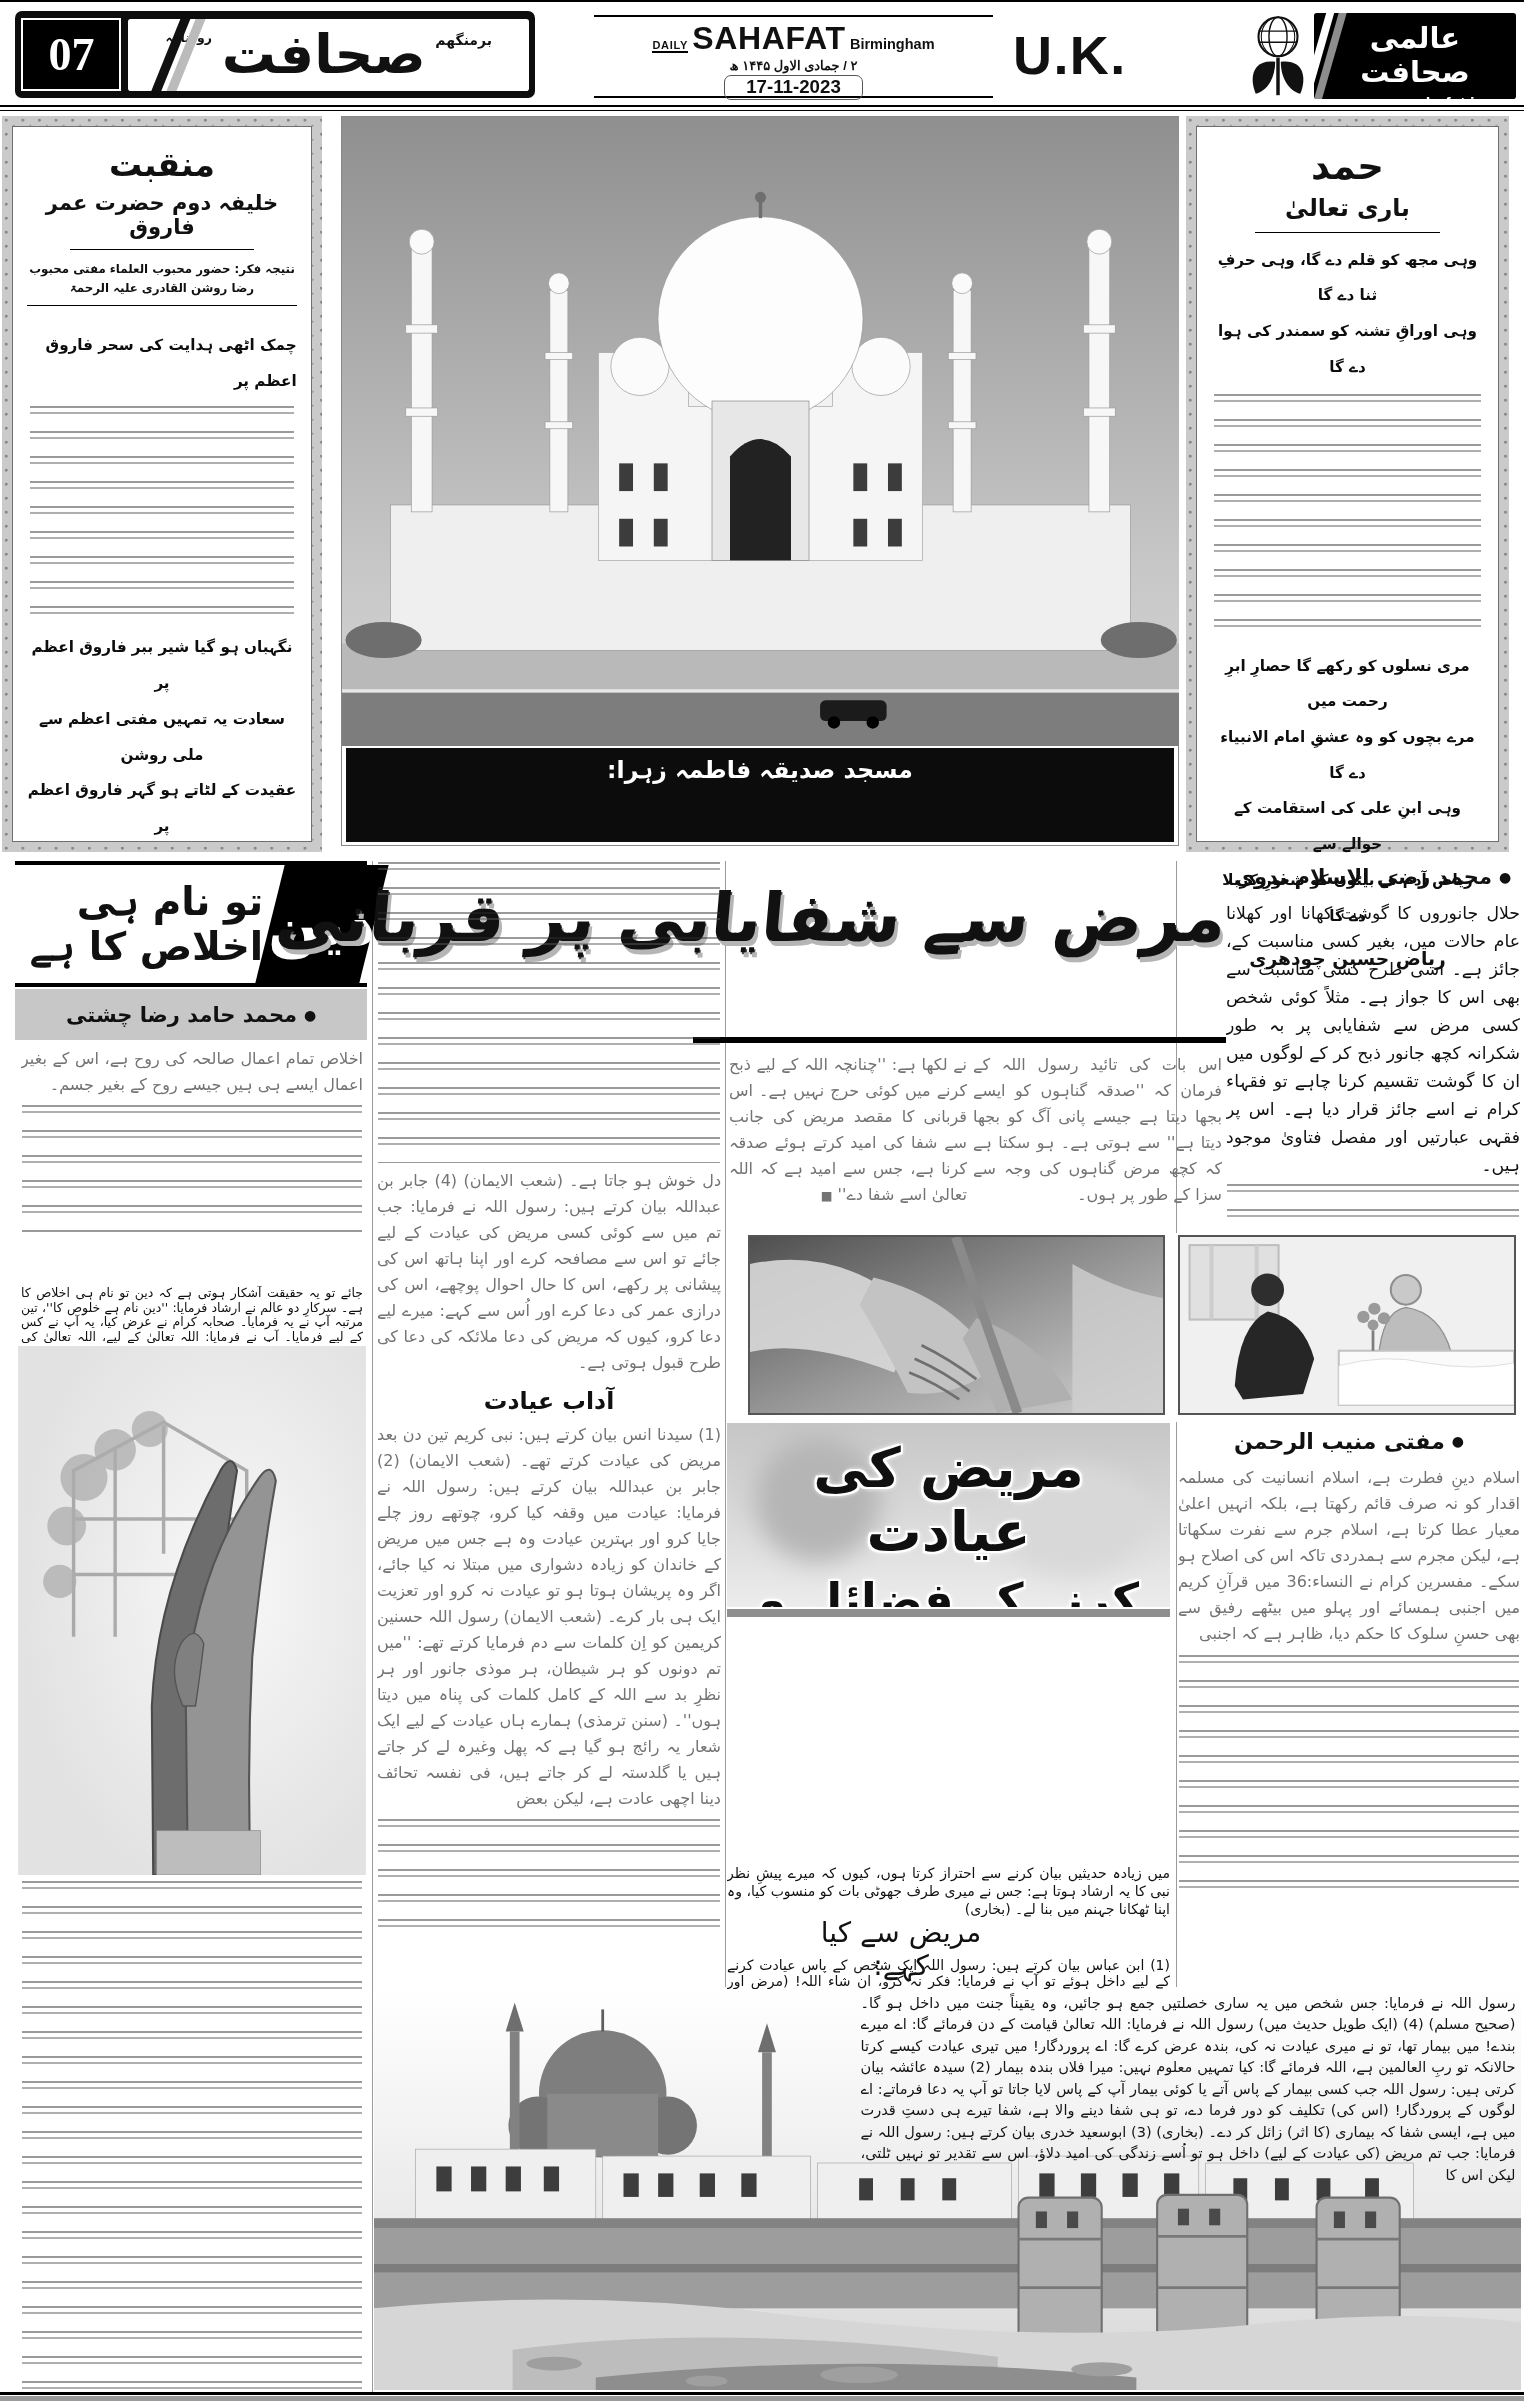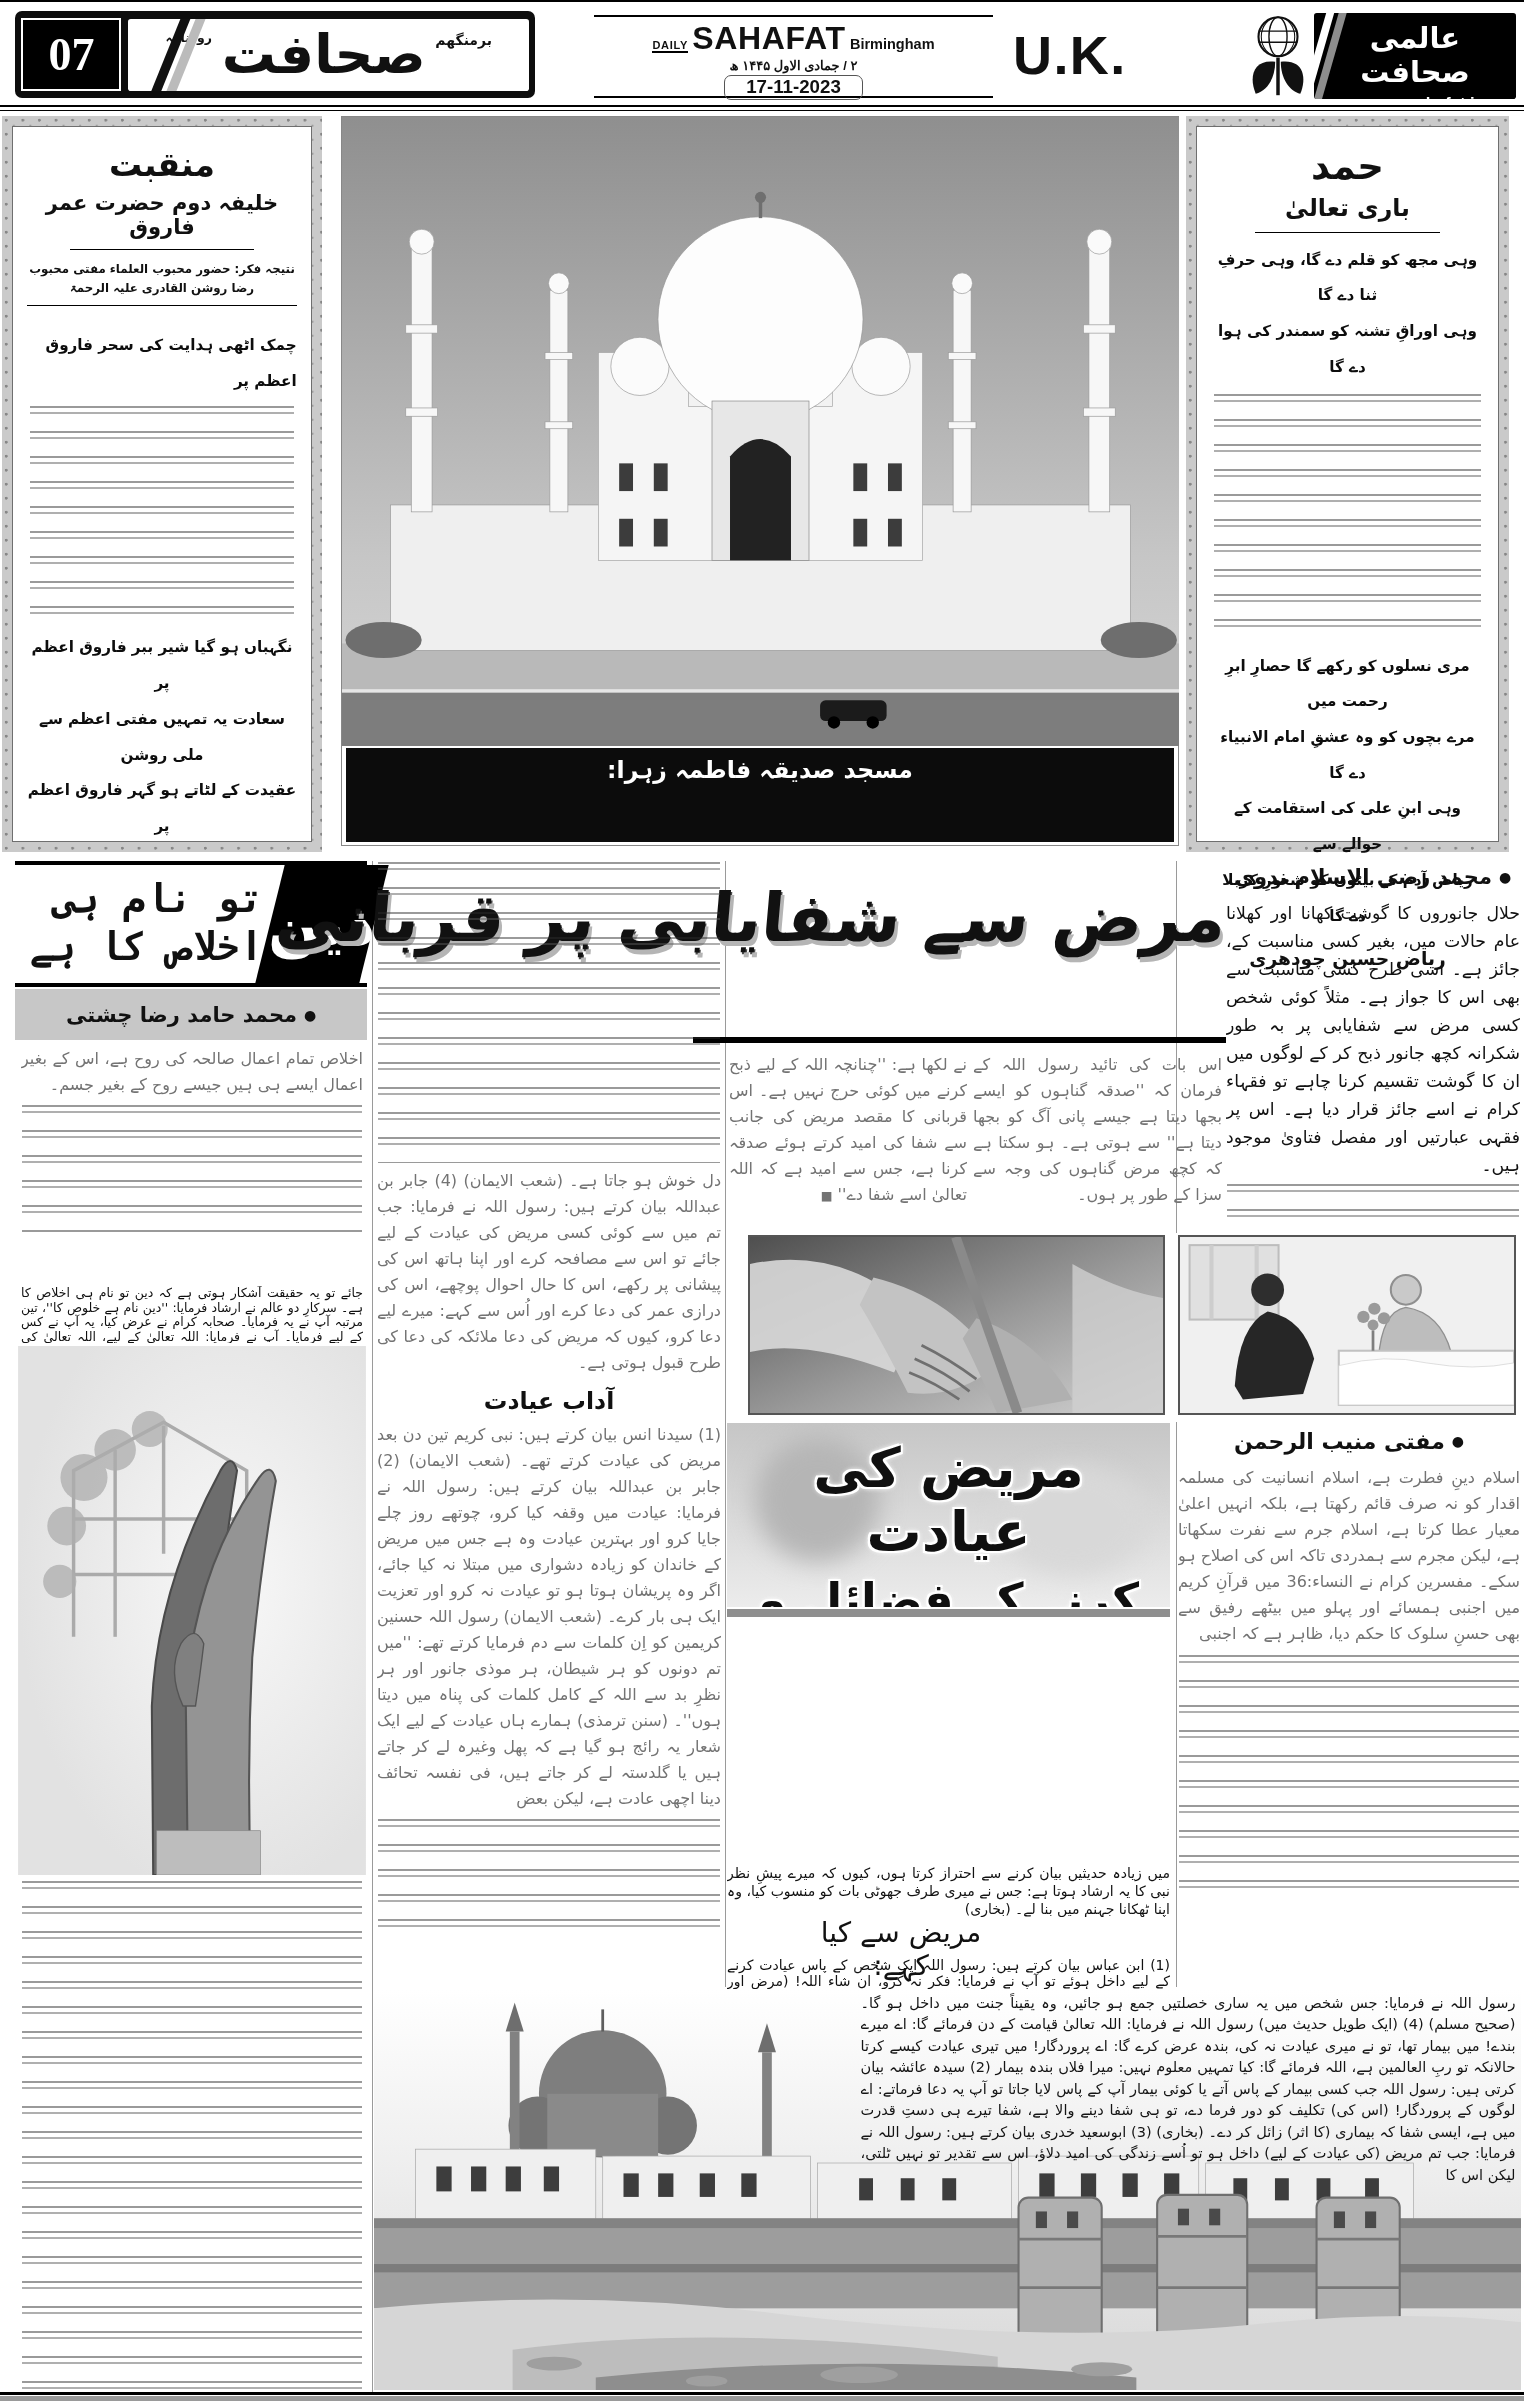--- a/index.html
+++ b/index.html
@@ -191,21 +191,21 @@
       <div style="font-size:18.7px;font-weight:bold;margin-top:14px;">ریاض حسین چودھری</div>
     </div>
   </div>
 
   <div class="vr" style="left:372px;top:861px;height:1531px;"></div>
   <div class="vr" style="left:725px;top:861px;height:1126px;"></div>
   <div class="vr" style="left:1176px;top:861px;height:372px;"></div>
   <div class="vr" style="left:1176px;top:1422px;height:565px;"></div>
 
   <div class="abs" style="left:15.2px;top:861px;width:352px;height:126px;border-top:4.8px solid #000;border-bottom:4.8px solid #000;background:#fff;display:flex;flex-direction:row;">
-    <div class="ur" style="flex:1;display:flex;align-items:center;justify-content:center;font-size:39px;font-weight:bold;font-family:Liberation Mono, monospace;">تو نام ہی اخلاص کا ہے</div>
+    <div class="ur" style="flex:1;display:flex;align-items:center;justify-content:center;font-size:39px;font-weight:bold;">تو نام ہی اخلاص کا ہے</div>
     <div style="width:104px;background:#000;transform:skewX(-14deg) translateX(7px);display:flex;align-items:center;justify-content:center;">
       <span class="ur" style="color:#fff;font-size:60px;font-weight:bold;transform:skewX(14deg);">دین</span>
     </div>
   </div>
   <div class="abs author-row ur" style="left:15.2px;top:989px;width:352px;height:51px;background:#c7c7c7;font-size:21px;">
     <span class="bullet">●</span>
     <span>محمد حامد رضا چشتی</span>
   </div>
   <div class="abs ur j body-txt" style="left:21px;top:1046px;width:342px;height:241px;overflow:hidden;">
     <span>اخلاص تمام اعمال صالحہ کی روح ہے، اس کے بغیر اعمال ایسے ہی ہیں جیسے روح کے بغیر جسم۔</span>

